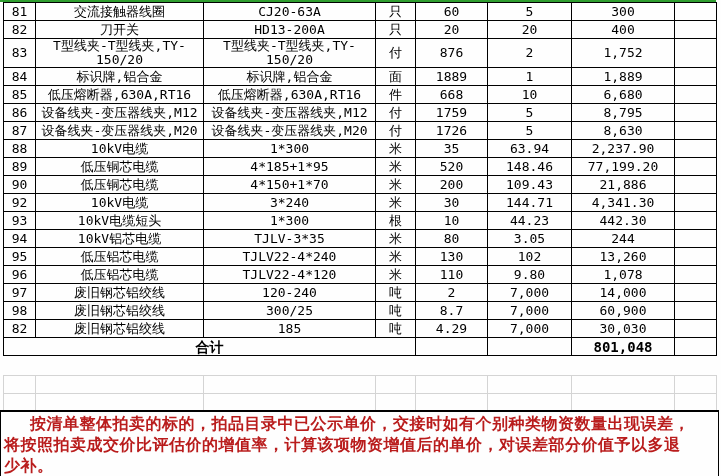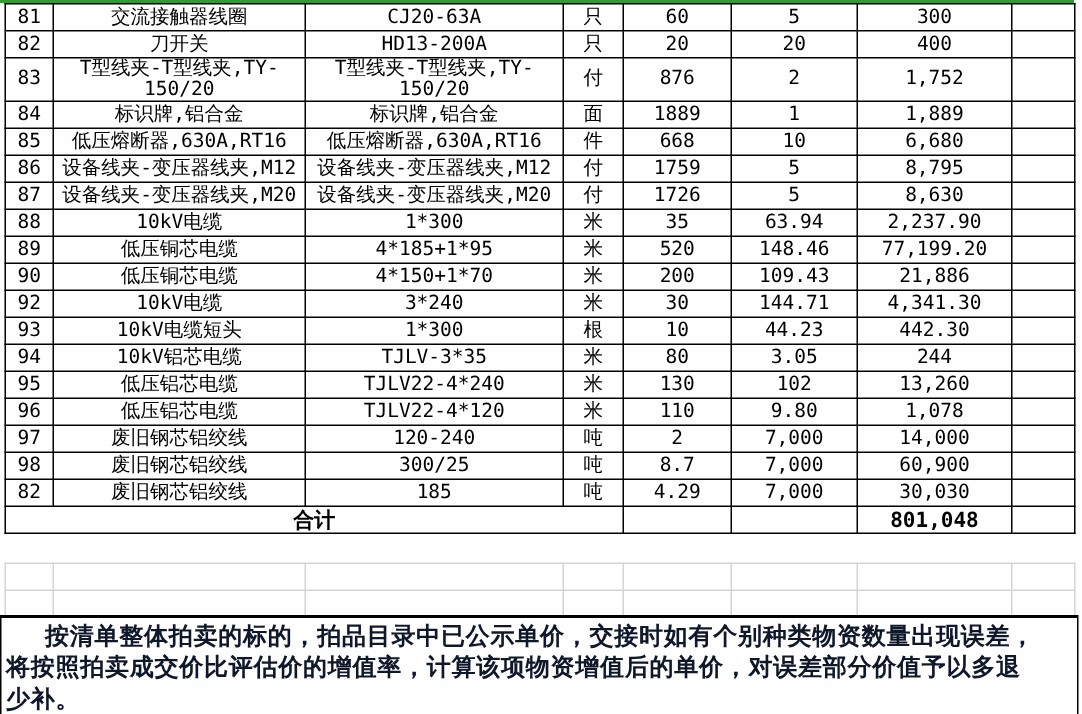--- a/index.html
+++ b/index.html
@@ -55,21 +55,21 @@
     width: 719px; height: 70px;
     box-sizing: border-box;
     background: #fefefe;
     border: 1px solid #000;
     border-top-width: 2px;
   }
   .note-text {
     margin: 1px 3px 0 3px;
     font-size: 16px;
     font-weight: bold;
-    color: #0f172a;
+    color: #b91c1c;
     line-height: 21px;
     text-indent: 26px;
     white-space: pre-line;
     letter-spacing: 0.5px;
   }
 </style>
 </head>
 <body>
 
 <div class="canvas">

